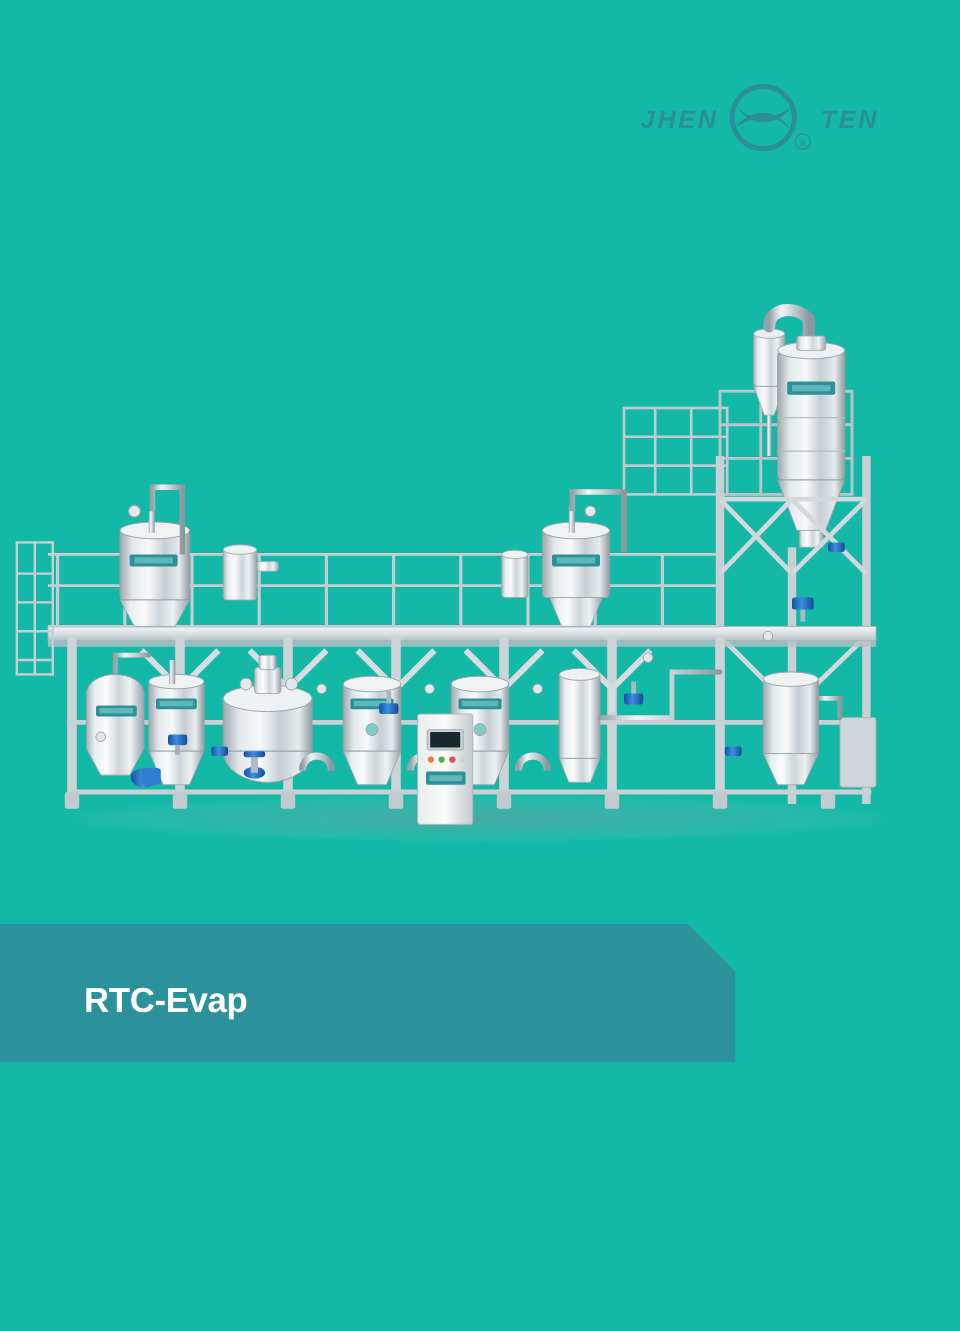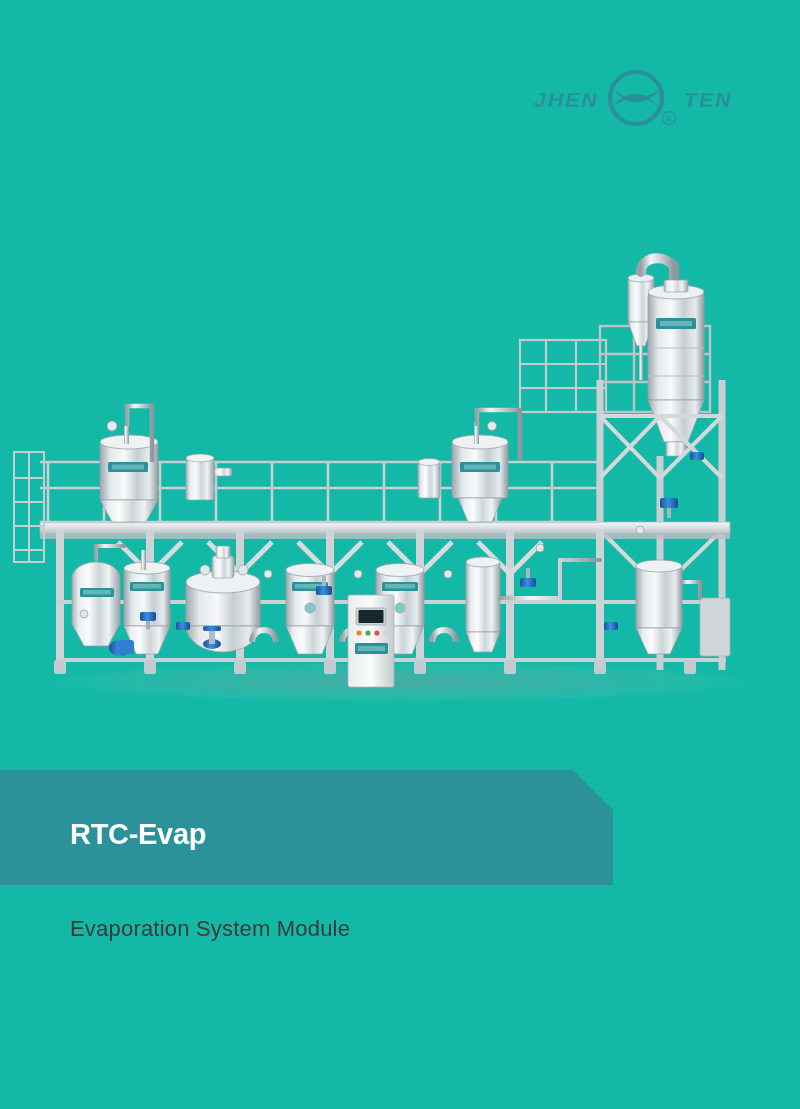--- a/index.html
+++ b/index.html
@@ -433,15 +433,14 @@
       </g>
     </svg>
   </div>
 
   <div class="banner" style="background: rgb(43, 146, 155);">
     <div class="banner-inner">
       <div class="banner-title">RTC-Evap</div>
     </div>
   </div>
 
-  <div class="caption" style="color: rgb(58, 58, 58);">Evaporation System Module</div>
 
 </div>
 
 </body></html>

